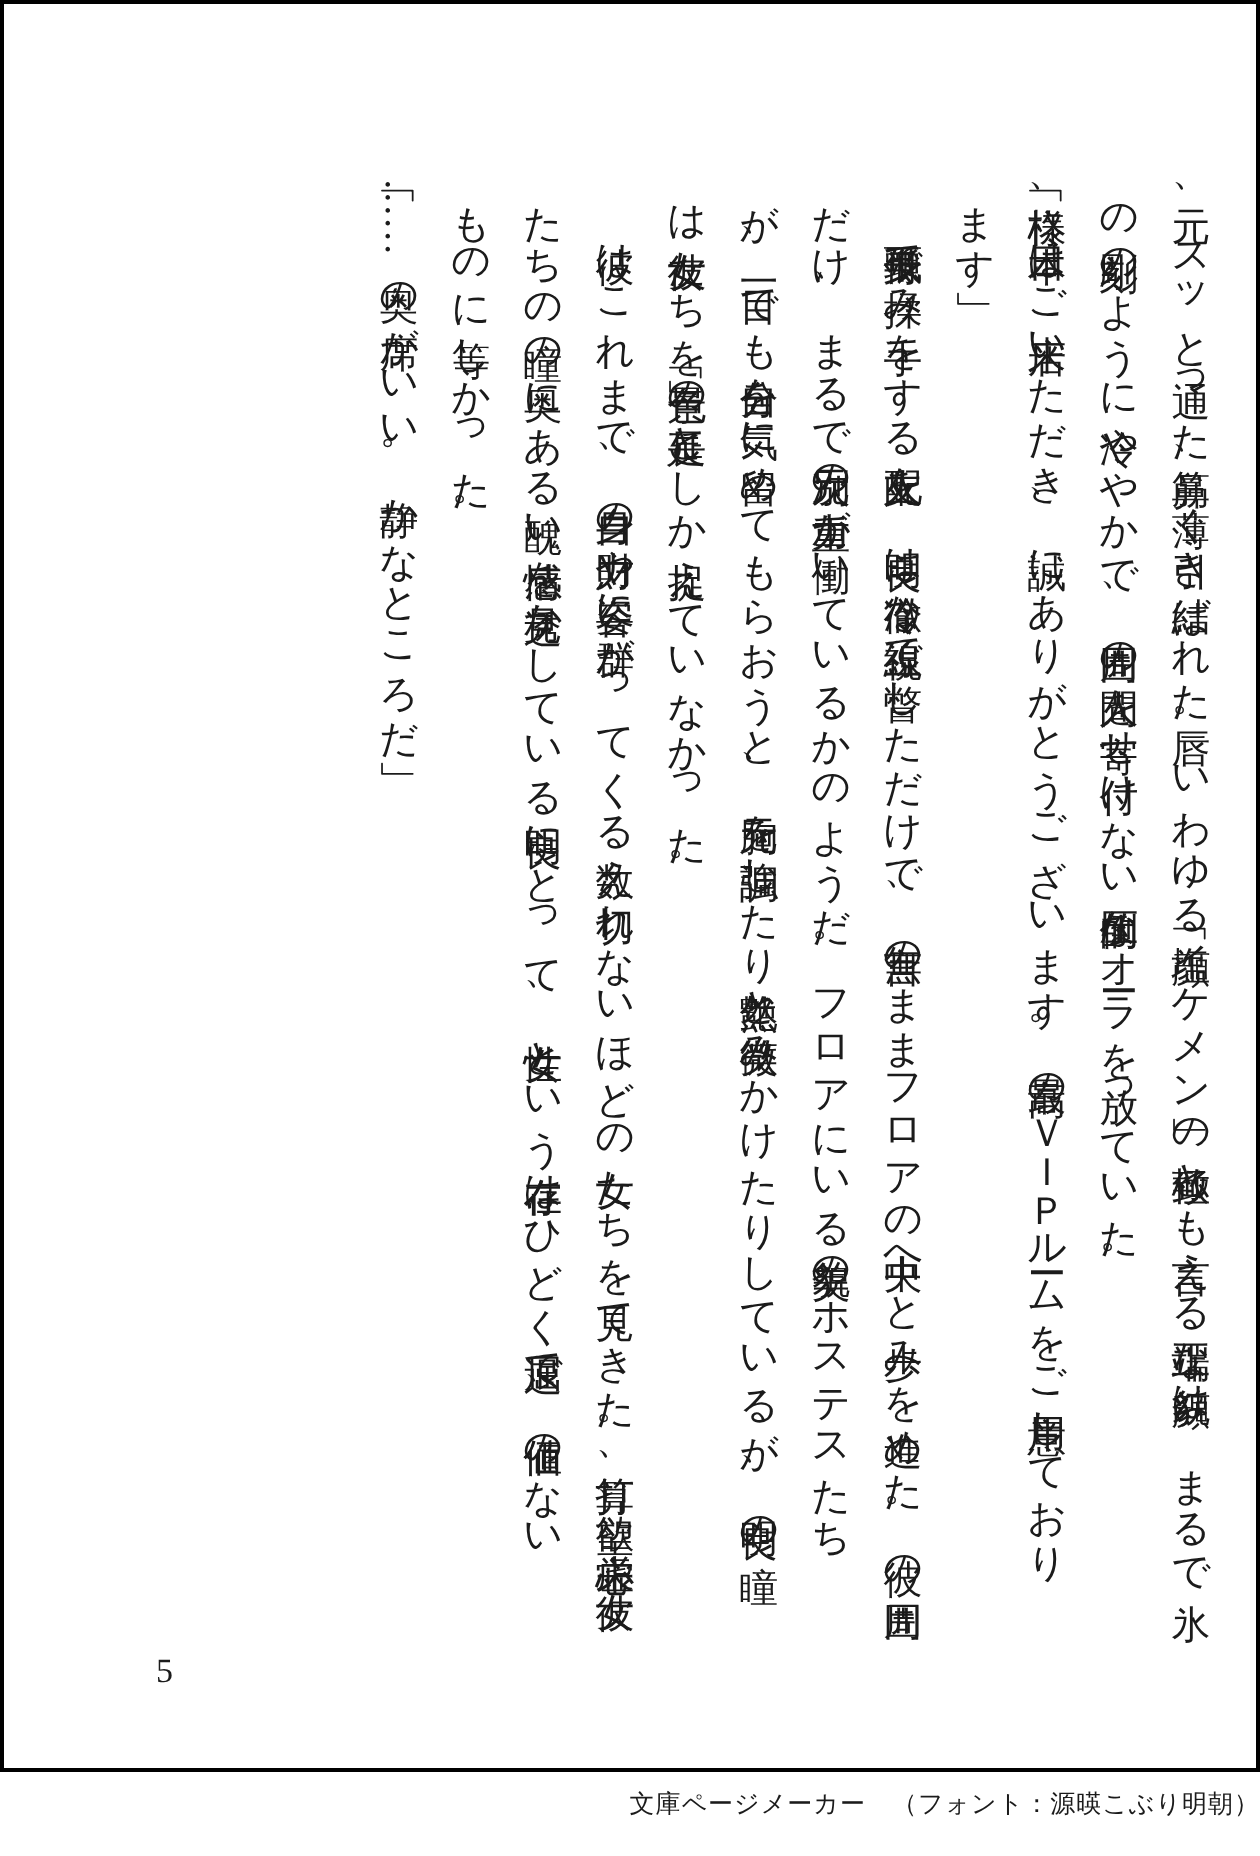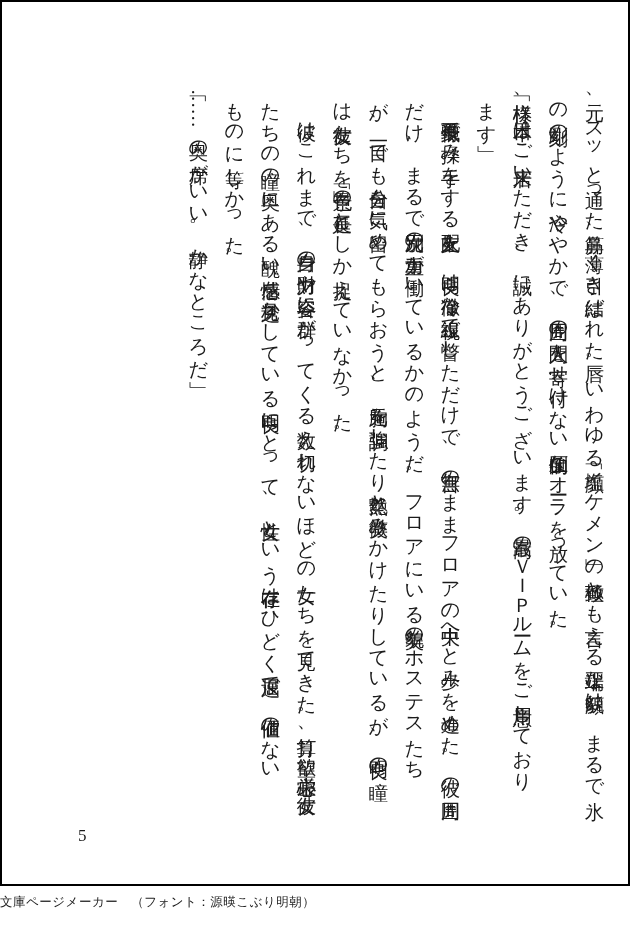--- a/index.html
+++ b/index.html
@@ -51,21 +51,21 @@
     left: 76px;
     top: 824px;
     font-size: 17px;
     color: #1b1b1b;
   }
   .footer-caption {
     position: absolute;
     left: 0;
     top: 894px;
     width: 630px;
-    text-align: left;
+    text-align: right;
     font-size: 12.5px;
     letter-spacing: 0.5px;
     color: #1b1b1b;
   }
 </style>
 </head>
 <body>
 
 <div class="canvas">
 

